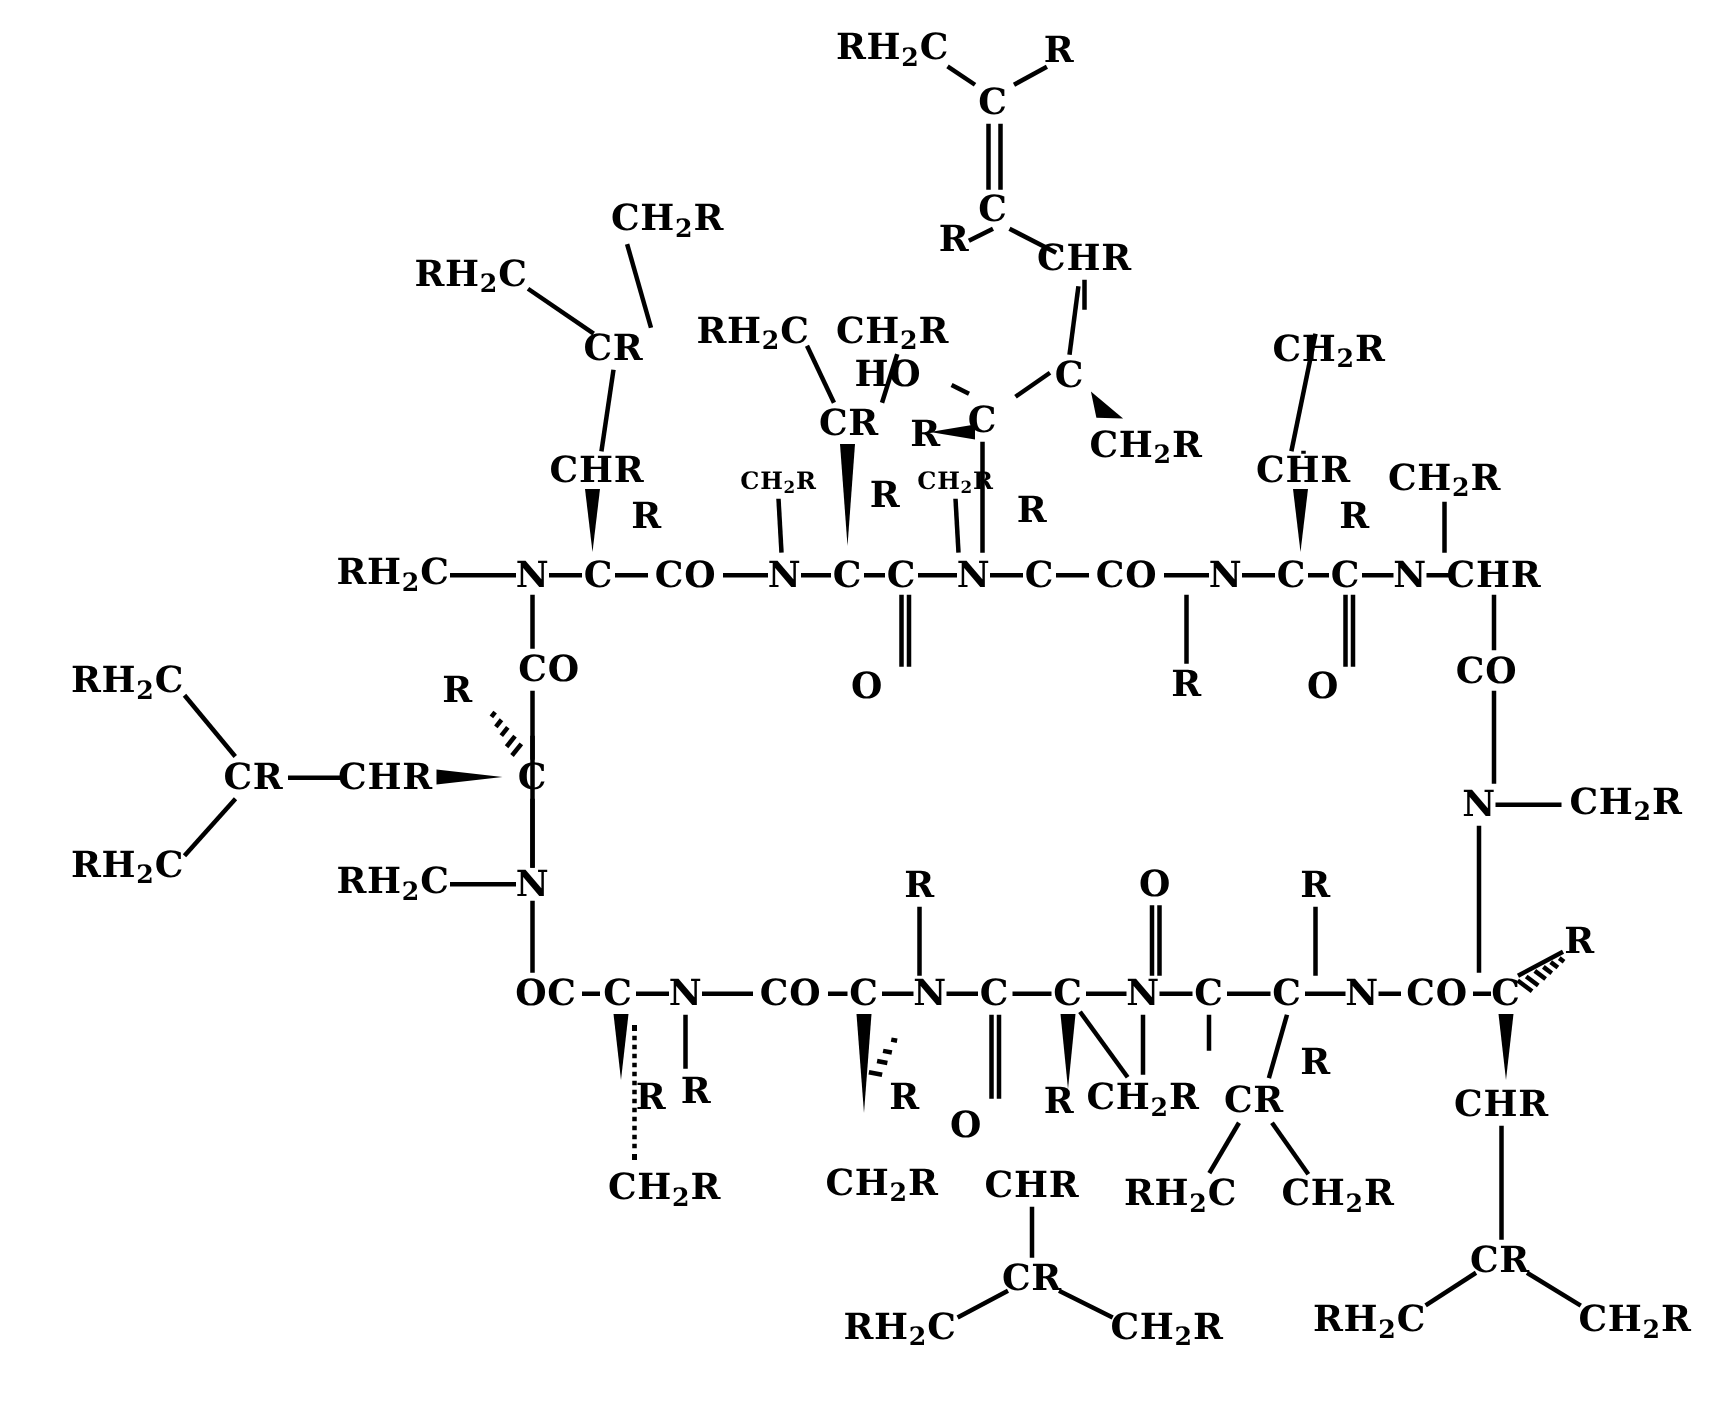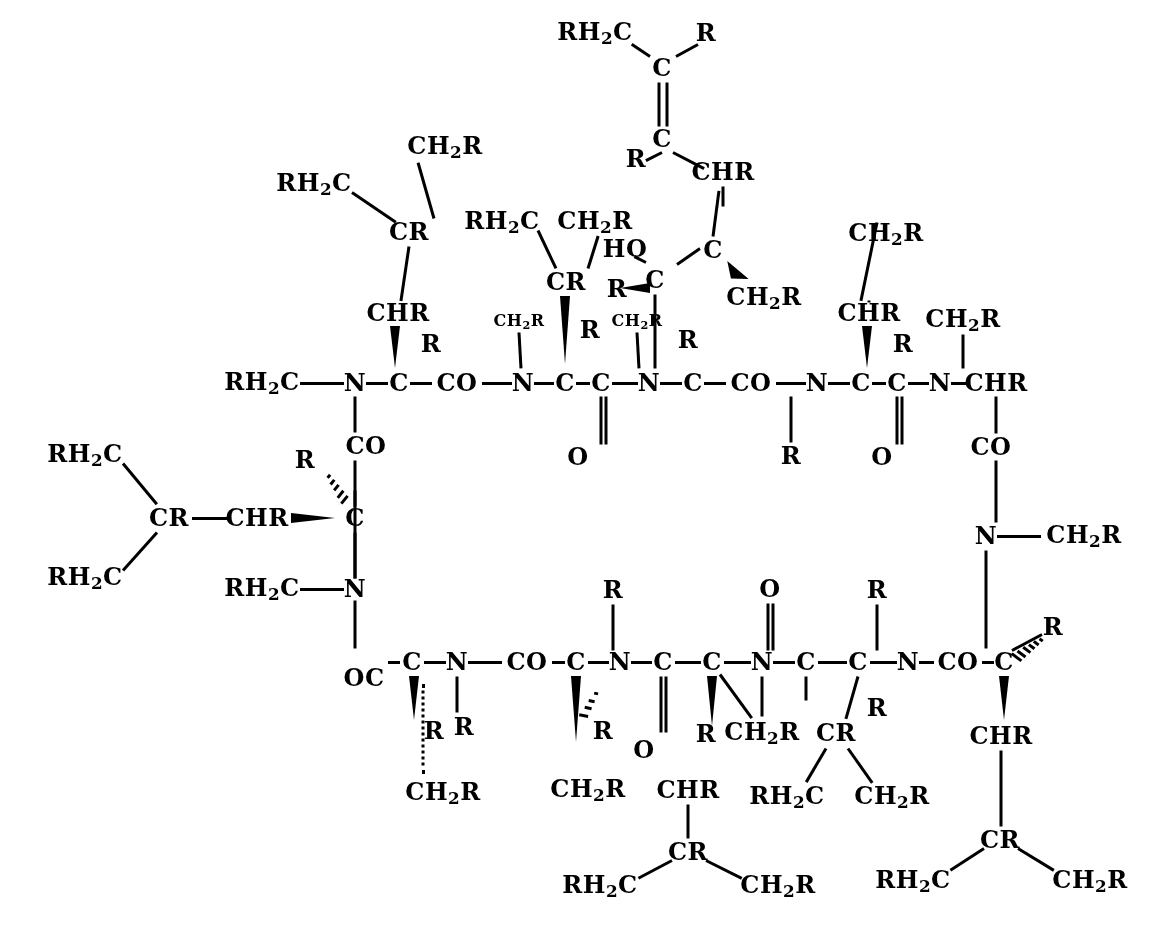--- a/index.html
+++ b/index.html
@@ -204,21 +204,21 @@
     <div class="atom s24" style="left: 314px; top: 184px;">RH<sub>2</sub>C</div>
     <div class="atom s24" style="left: 445px; top: 147px;">CH<sub>2</sub>R</div>
     <div class="atom s16" style="left: 519px; top: 322px;">CH<sub>2</sub>R</div>
     <div class="atom s24" style="left: 566px; top: 282px;">CR</div>
     <div class="atom s24" style="left: 590px; top: 330px;">R</div>
     <div class="atom s24" style="left: 502px; top: 222px;">RH<sub>2</sub>C</div>
     <div class="atom s24" style="left: 595px; top: 222px;">CH<sub>2</sub>R</div>
     <div class="atom s16" style="left: 637px; top: 322px;">CH<sub>2</sub>R</div>
     <div class="atom s24" style="left: 688px; top: 340px;">R</div>
     <div class="atom s24" style="left: 655px; top: 280px;">C</div>
-    <div class="atom s24" style="left: 625px; top: 249px;">HO</div>
+    <div class="atom s24" style="left: 592px; top: 249px;">HO</div>
     <div class="atom s24" style="left: 617px; top: 289px;">R</div>
     <div class="atom s24" style="left: 713px; top: 250px;">C</div>
     <div class="atom s24" style="left: 764px; top: 298px;">CH<sub>2</sub>R</div>
     <div class="atom s24" style="left: 723px; top: 172px;">CHR</div>
     <div class="atom s24" style="left: 662px; top: 139px;">C</div>
     <div class="atom s24" style="left: 636px; top: 159px;">R</div>
     <div class="atom s24" style="left: 662px; top: 68px;">C</div>
     <div class="atom s24" style="left: 595px; top: 33px;">RH<sub>2</sub>C</div>
     <div class="atom s24" style="left: 706px; top: 33px;">R</div>
     <div class="atom s24" style="left: 869px; top: 313px;">CHR</div>
@@ -228,21 +228,21 @@
     <div class="atom s24" style="left: 355px; top: 518px;">C</div>
     <div class="atom s24" style="left: 305px; top: 460px;">R</div>
     <div class="atom s24" style="left: 257px; top: 518px;">CHR</div>
     <div class="atom s24" style="left: 169px; top: 518px;">CR</div>
     <div class="atom s24" style="left: 85px; top: 455px;">RH<sub>2</sub>C</div>
     <div class="atom s24" style="left: 85px; top: 578px;">RH<sub>2</sub>C</div>
     <div class="atom s24" style="left: 355px; top: 589px;">N</div>
     <div class="atom s24" style="left: 262px; top: 589px;">RH<sub>2</sub>C</div>
     <div class="atom s24" style="left: 986px; top: 536px;">N</div>
     <div class="atom s24" style="left: 1084px; top: 536px;">CH<sub>2</sub>R</div>
-    <div class="atom s24" style="left: 364px; top: 678px;">OC</div>
+    <div class="atom s24" style="left: 364px; top: 662px;">OC</div>
     <div class="atom s24" style="left: 412px; top: 662px;">C</div>
     <div class="atom s24" style="left: 457px; top: 662px;">N</div>
     <div class="atom s24" style="left: 527px; top: 662px;">CO</div>
     <div class="atom s24" style="left: 576px; top: 662px;">C</div>
     <div class="atom s24" style="left: 620px; top: 662px;">N</div>
     <div class="atom s24" style="left: 663px; top: 662px;">C</div>
     <div class="atom s24" style="left: 712px; top: 662px;">C</div>
     <div class="atom s24" style="left: 762px; top: 662px;">N</div>
     <div class="atom s24" style="left: 806px; top: 662px;">C</div>
     <div class="atom s24" style="left: 858px; top: 662px;">C</div>

